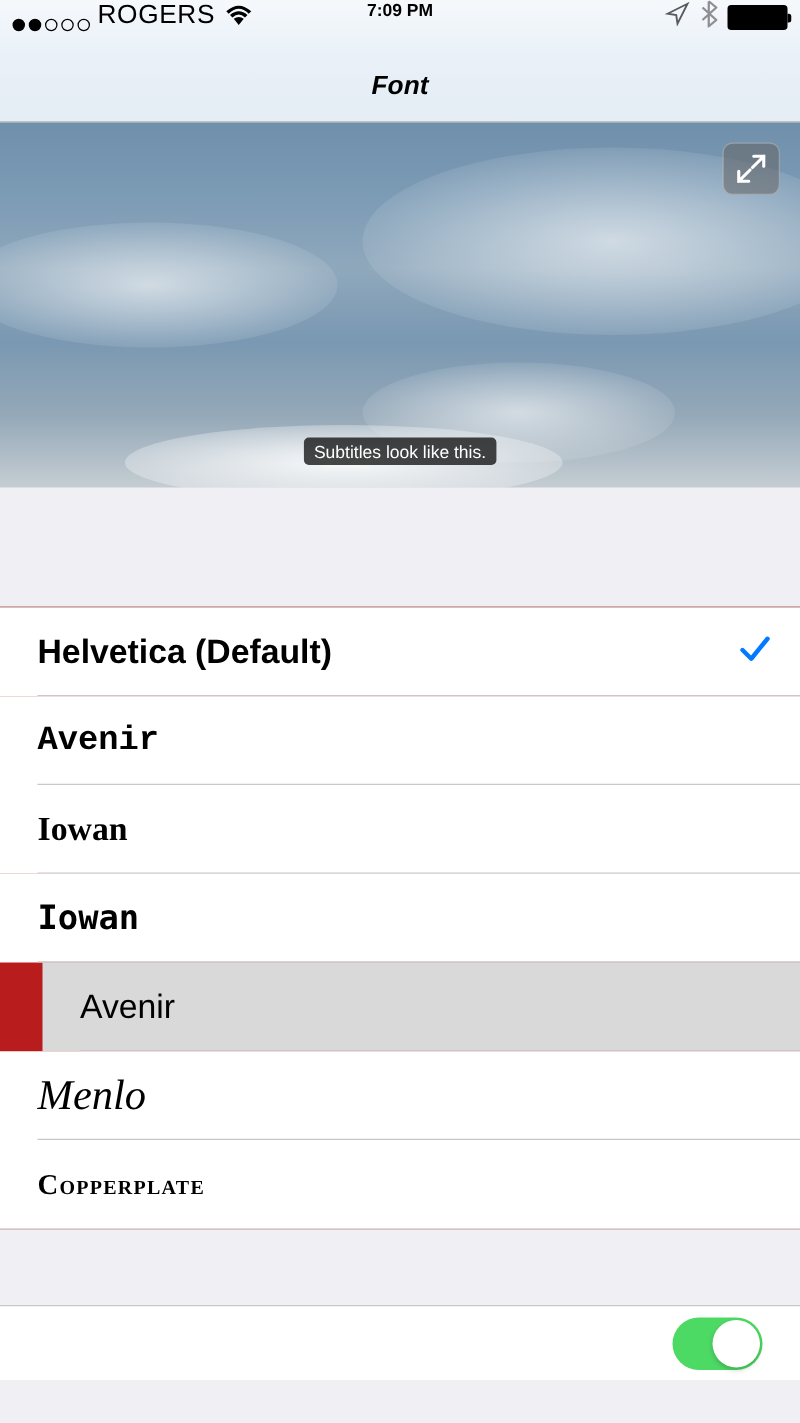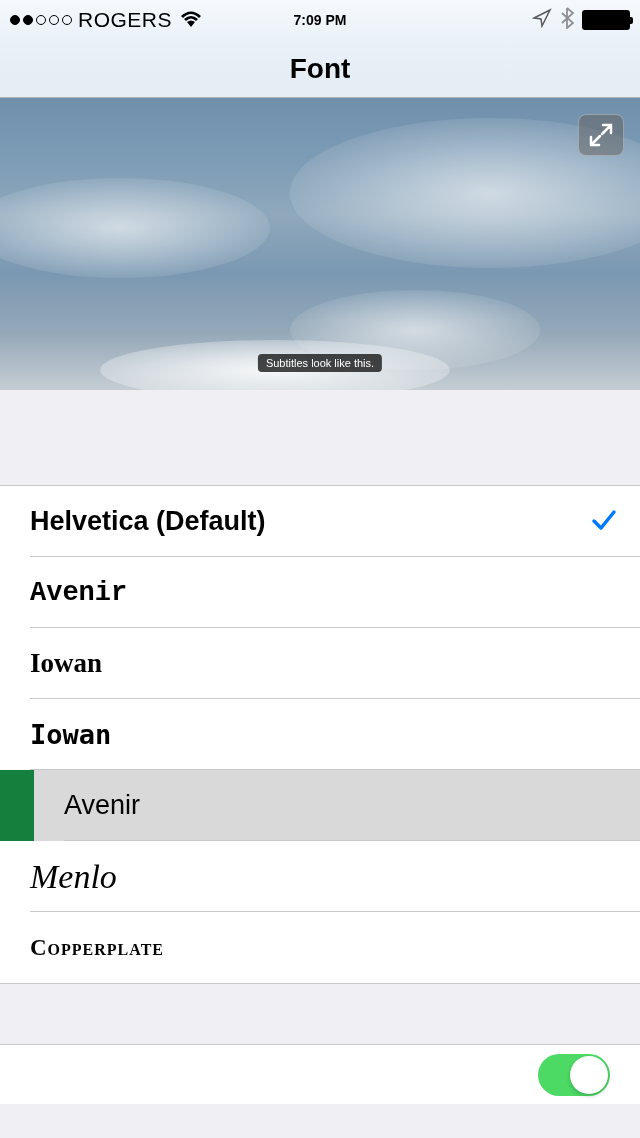--- a/index.html
+++ b/index.html
@@ -13,21 +13,20 @@
       height: 1138px;
       font-family: -apple-system, "Helvetica Neue", Helvetica, Arial, sans-serif;
       background: #efeff4;
       overflow: hidden;
       position: relative;
     }
     .status-bar {
       height: 40px;
       background: linear-gradient(to bottom, #f6f9fc, #eaf1f8);
       display: flex;
-      align-items: center;
       padding: 0 10px;
       font-size: 21px;
       color: #000;
       position: relative;
     }
     .signal-dots {
       display: inline-flex;
       align-items: center;
       gap: 3px;
       margin-right: 6px;
@@ -108,23 +107,24 @@
     .back-chevron {
       font-size: 40px;
       font-weight: 300;
       line-height: 1;
       margin-right: 2px;
     }
     .nav-title {
       position: absolute;
       left: 50%;
       transform: translateX(-50%);
-      font-size: 28px;
+      font-size: 21px;
       font-weight: 600;
       color: #000;
+      font-style: italic;
     }
     .preview {
       height: 292px;
       background: linear-gradient(180deg, #6f8fab 0%, #7c9bb5 20%, #8fa8bc 40%, #7a98b2 60%, #94a8b8 80%, #c5cdd3 100%);
       position: relative;
       overflow: hidden;
     }
     .cloud {
       position: absolute;
       background: radial-gradient(ellipse, rgba(255,255,255,0.6), rgba(255,255,255,0.1) 70%, transparent);
@@ -154,27 +154,27 @@
     }
     .subtitle-caption {
       position: absolute;
       bottom: 18px;
       left: 50%;
       transform: translateX(-50%);
       background: rgba(0,0,0,0.72);
       color: #fff;
       padding: 3px 8px;
       border-radius: 4px;
-      font-size: 11px;
+      font-size: 14px;
     }
     .spacer {
       height: 95px;
     }
     .font-list {
-      background: #15803d;
+      background: #b91c1c;
       border-top: 1px solid #c8c7cc;
       border-bottom: 1px solid #c8c7cc;
     }
     .font-row {
       height: 71px;
       display: flex;
       align-items: center;
       padding: 0 28px 0 30px;
       position: relative;
       cursor: pointer;

